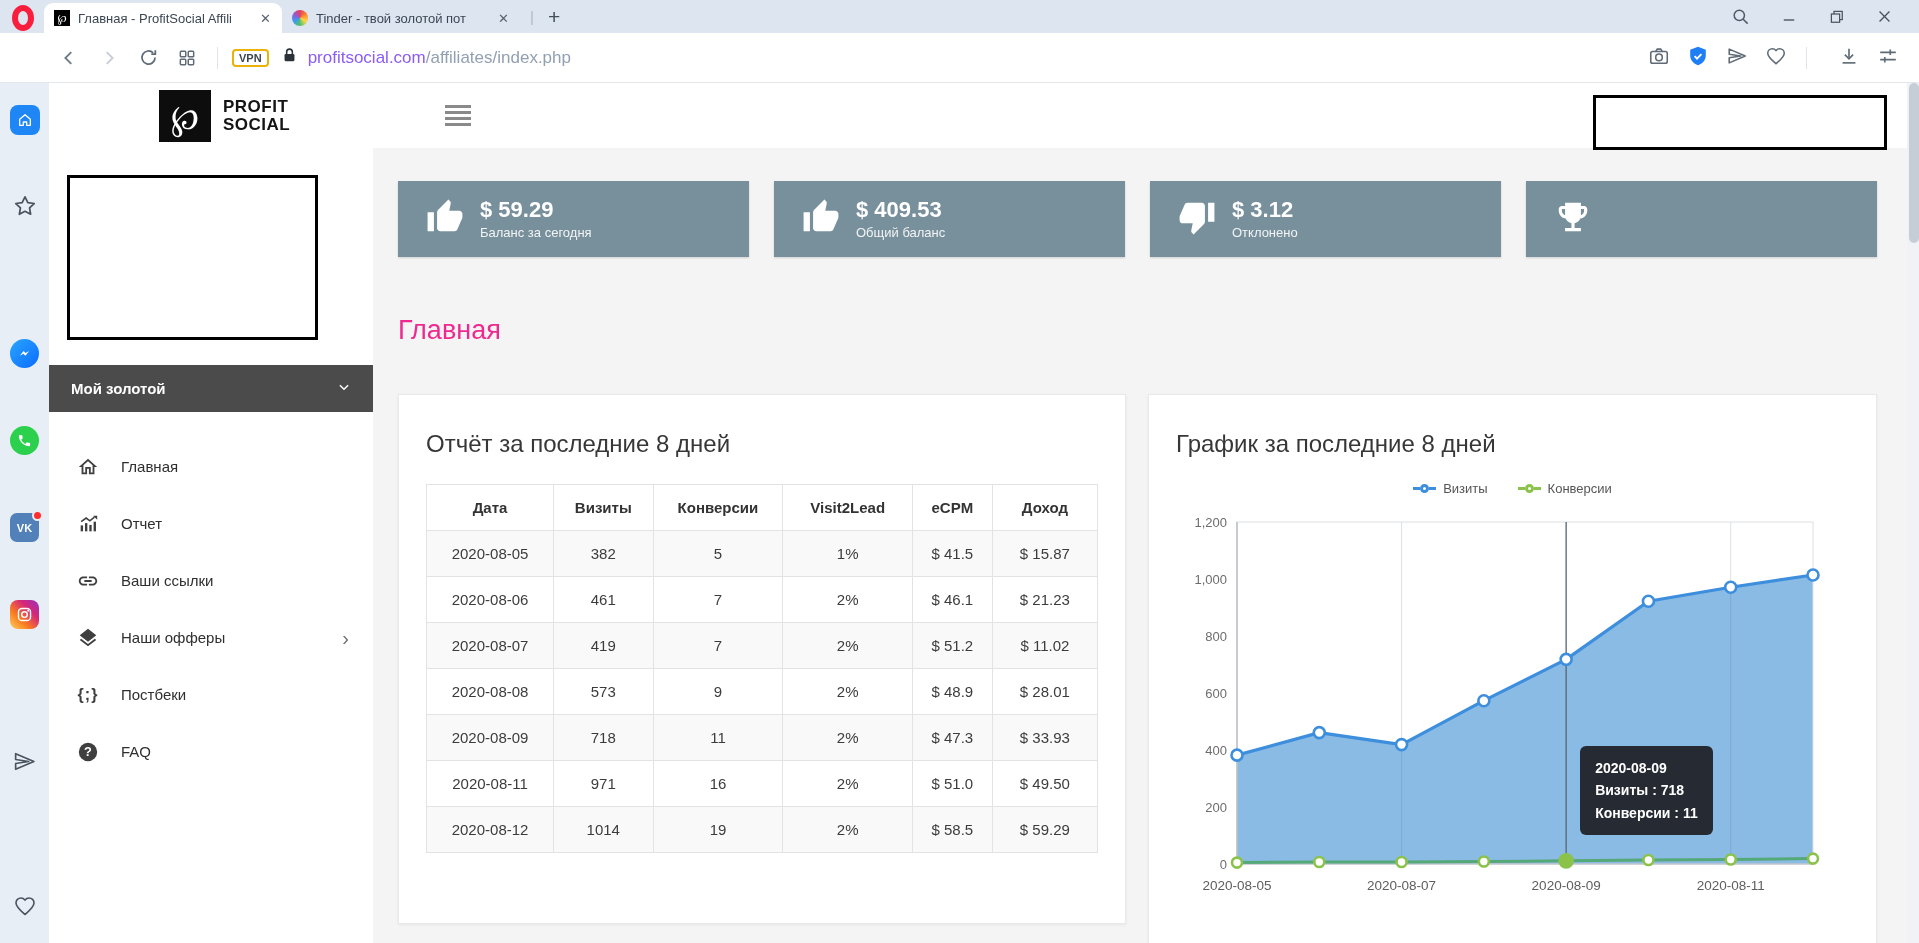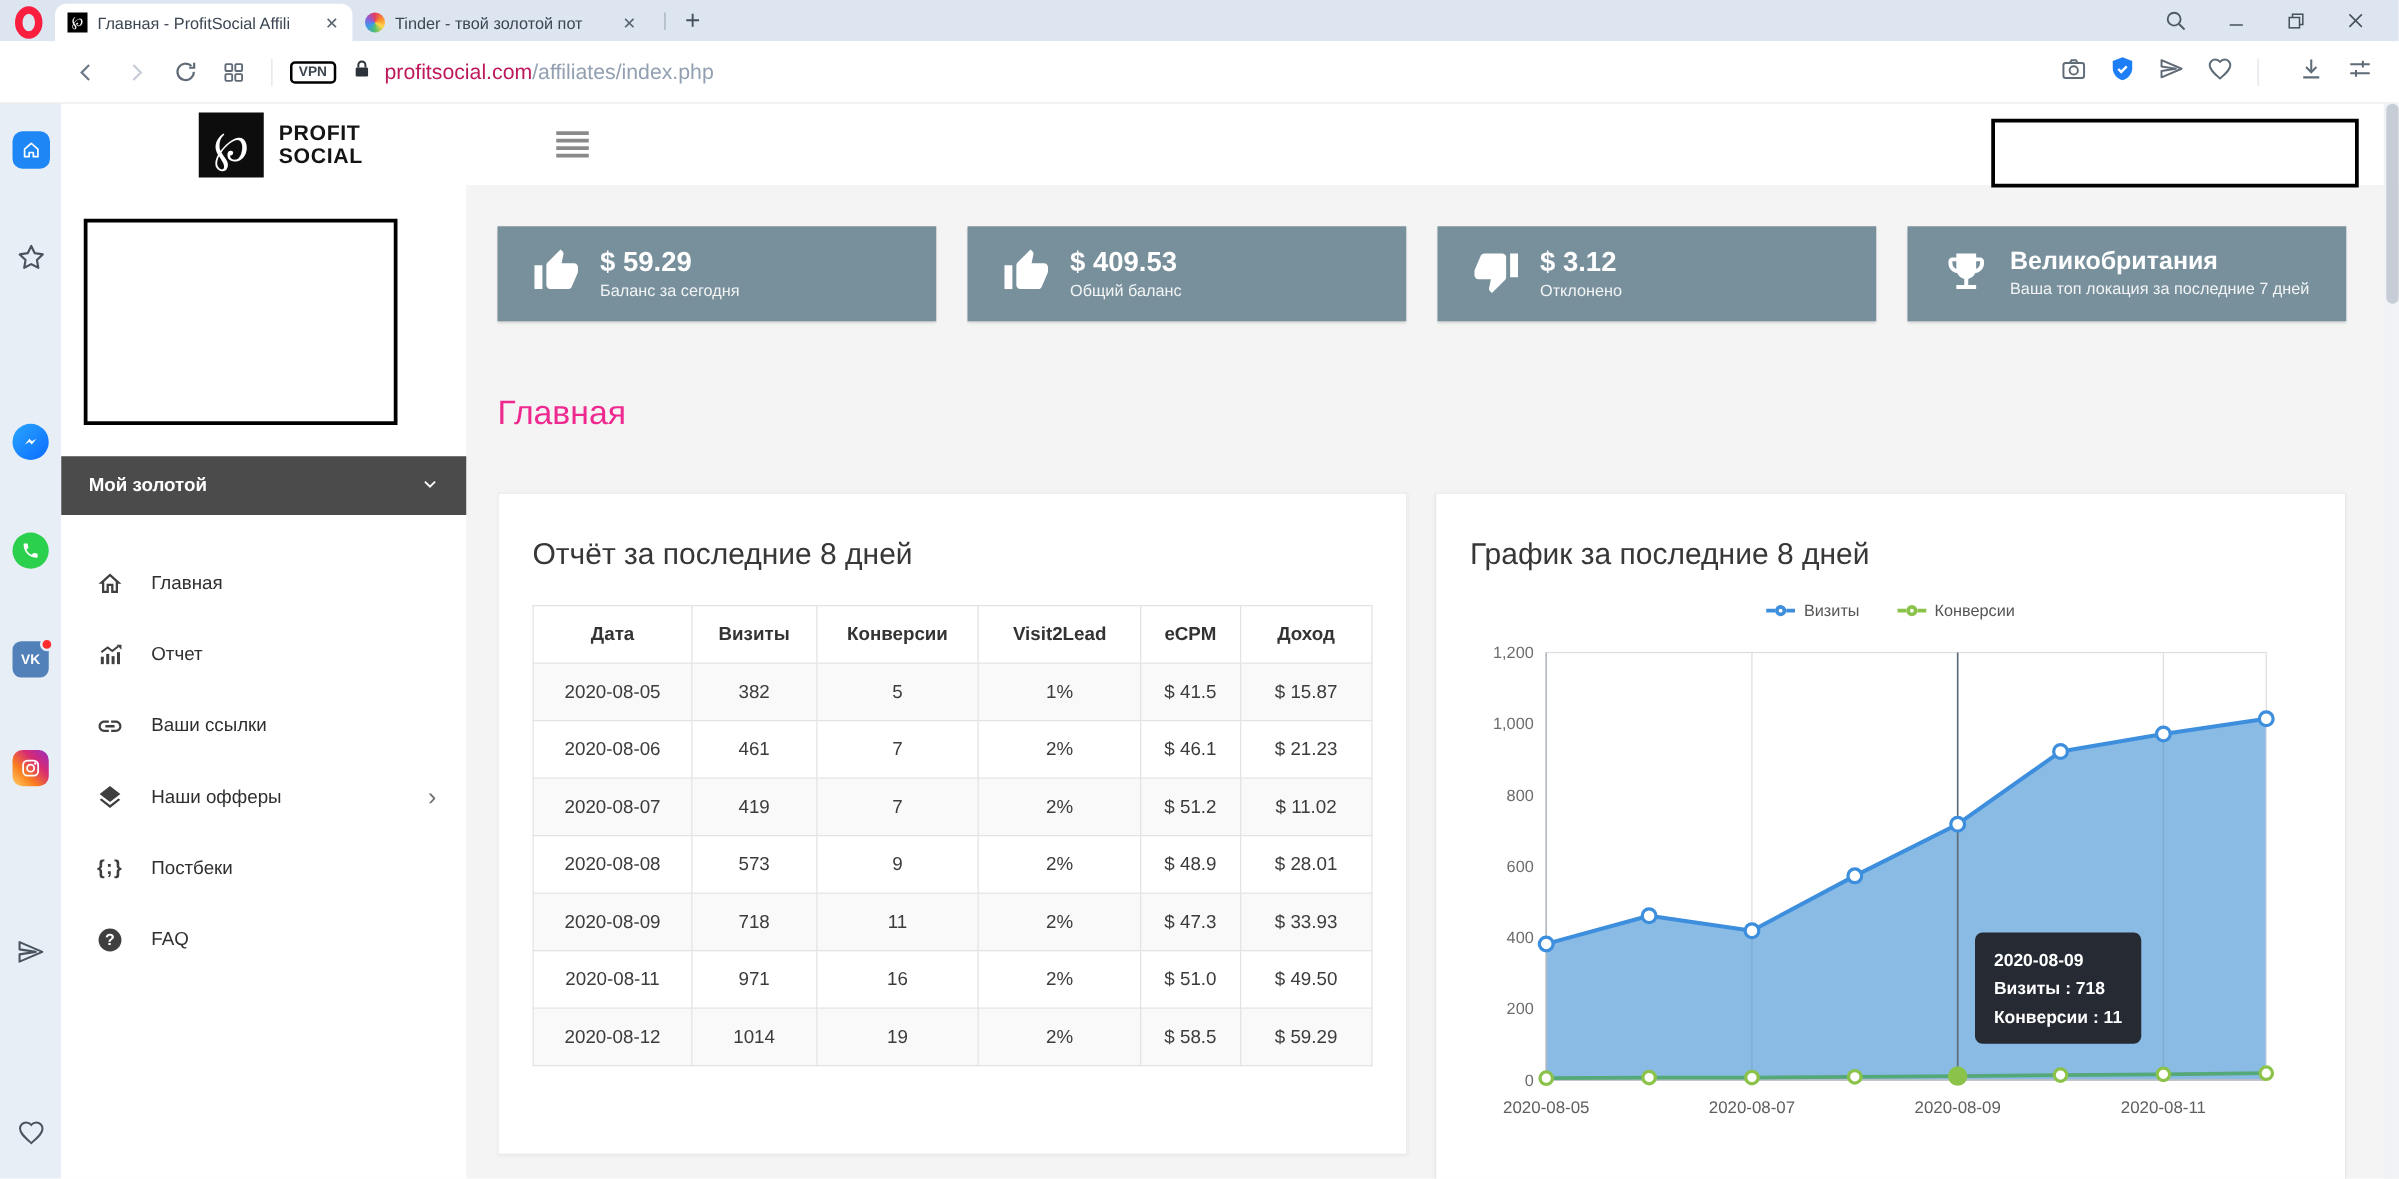--- a/index.html
+++ b/index.html
@@ -21,24 +21,24 @@
     background:conic-gradient(#e4405f,#fd8a2e,#ffd648,#52c06c,#3a9bed,#8f5bd8,#e4405f); }
   .tabsep { color:#aeb9c6; margin:0 6px 0 10px; font-size:15px; }
   .newtab { font-size:21px; color:#44505c; padding:0 8px; cursor:pointer; }
   .win-controls { position:absolute; right:26px; top:0; height:33px; display:flex; align-items:center; gap:30px; }
   .win-controls svg { display:block; }
 
   .toolbar { height:50px; background:#fff; border-bottom:1px solid #e3e6ea; display:flex; align-items:center;
     padding:0 20px 0 58px; position:relative; }
   .nav-ic { margin-right:18px; display:flex; align-items:center; cursor:pointer; }
   .vsep { width:1px; height:22px; background:#dfe4ea; margin:0 14px 0 2px; }
-  .vpn-badge { border:2px solid #000000; border-radius:4px; font-size:11px; font-weight:bold; color:#3c444d;
+  .vpn-badge { border:2px solid #eab308; border-radius:4px; font-size:11px; font-weight:bold; color:#3c444d;
     padding:1px 5px; margin-right:12px;text-align:center; }
   .url { font-size:17px; margin-left:10px; }
-  .url .domain { color:#be185d; }
+  .url .domain { color:#8b5cf6; }
   .url .path { color:#92a0b2; }
   .toolbar-right { margin-left:auto; display:flex; align-items:center; gap:17px; }
 
   
   .window-body { display:flex; height:860px; }
   .opera-rail { width:49px; background:#e8eef6; display:flex; flex-direction:column; align-items:center;
     padding-top:22px; flex:none;gap:41px; }
   .rail-item { margin-bottom:17px; position:relative; cursor:pointer; display:flex; align-items:center; justify-content:center; }
   .rail-divider { width:18px; height:1px; background:#c3ccd7; margin:2px 0 19px; }
   .rail-home { width:30px; height:30px; border-radius:8px; background:#1f87f5; display:flex; align-items:center; justify-content:center; }
@@ -405,24 +405,20 @@
                 </svg></span>
               <div class="stat-texts">
                 <div class="stat-value">$ 3.12</div>
                 <div class="stat-label">Отклонено</div>
               </div>
             </div>
             <div class="stat-card">
               <span><svg viewBox="0 0 24 24" width="38" height="38">
                   <path fill="#fff" d="M19 5h-2V3H7v2H5c-1.1 0-2 .9-2 2v1c0 2.55 1.92 4.63 4.39 4.94.63 1.5 1.98 2.63 3.61 2.96V19H7v2h10v-2h-4v-3.1c1.63-.33 2.98-1.46 3.61-2.96C19.08 12.63 21 10.55 21 8V7c0-1.1-.9-2-2-2zM5 8V7h2v3.82C5.84 10.4 5 9.3 5 8zm14 0c0 1.3-.84 2.4-2 2.82V7h2v1z"></path>
                 </svg></span>
-              <div class="stat-texts" style="max-width: 250px;">
-                <div class="stat-value" style="font-size: 20px;">Великобритания</div>
-                <div class="stat-label">Ваша топ локация за последние 7 дней</div>
-              </div>
             </div>
           </div>
         <h1 class="page-title">Главная</h1>
 
         <div class="cards-row">
           <div class="panel report-panel">
             <h2>Отчёт за последние 8 дней</h2>
             <table class="report">
               <thead>
                   <tr id="report-head">

